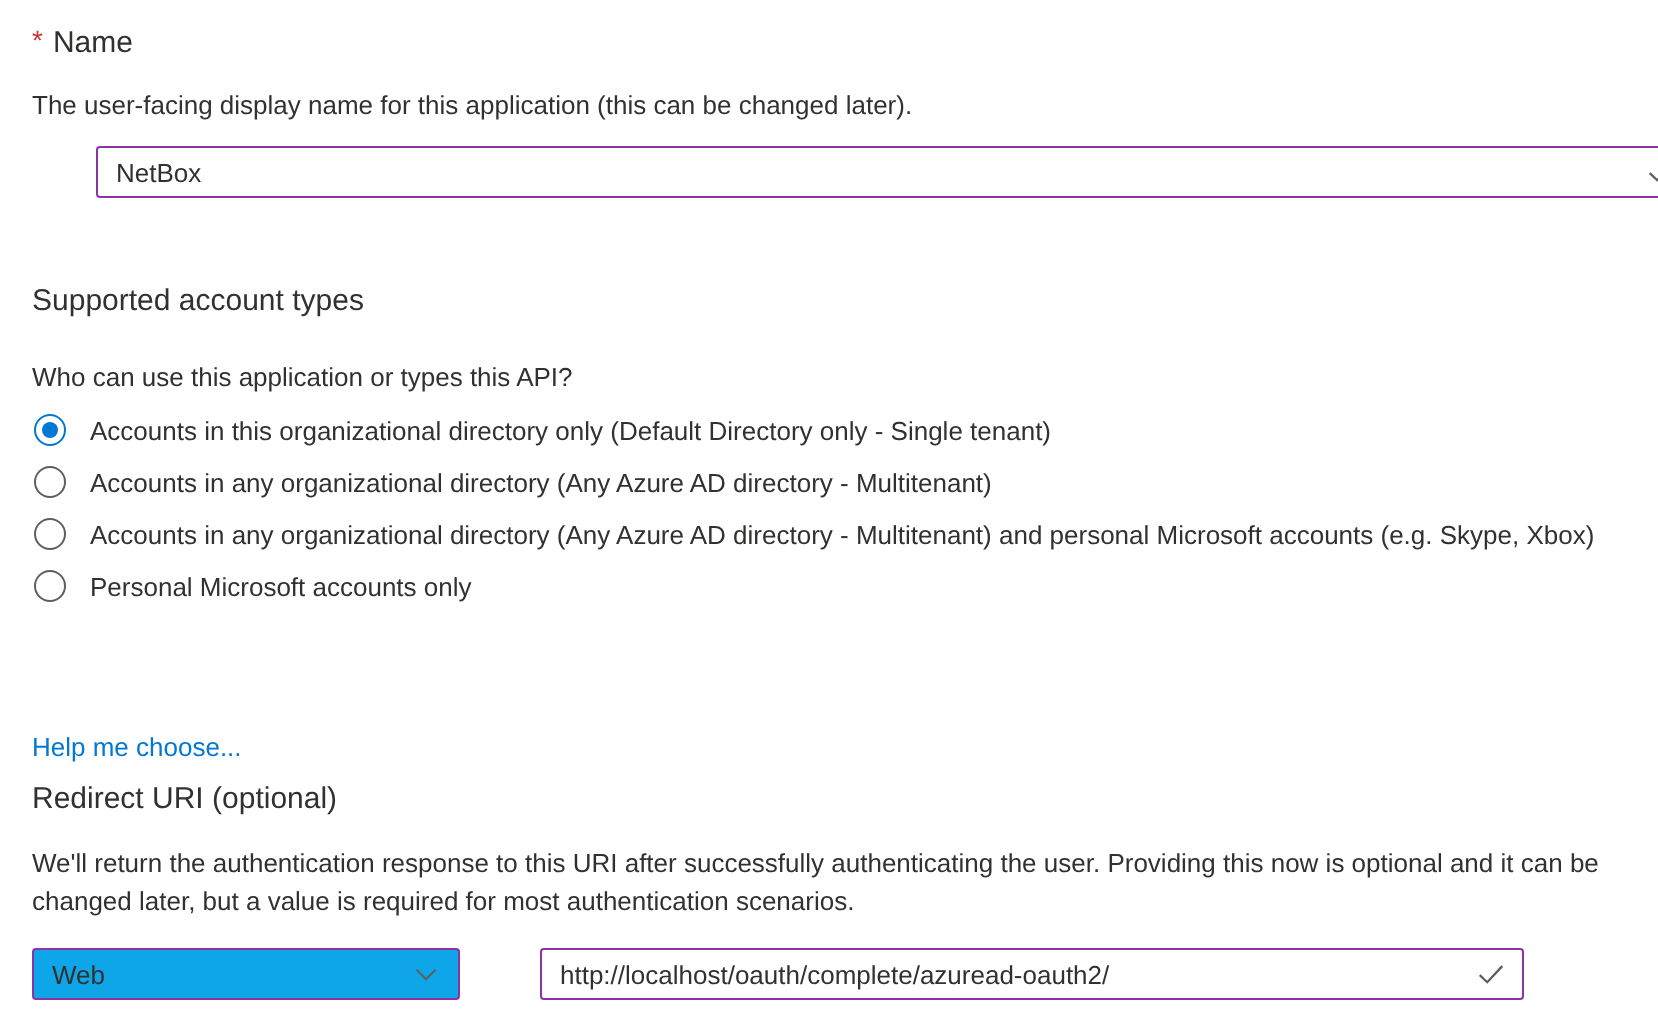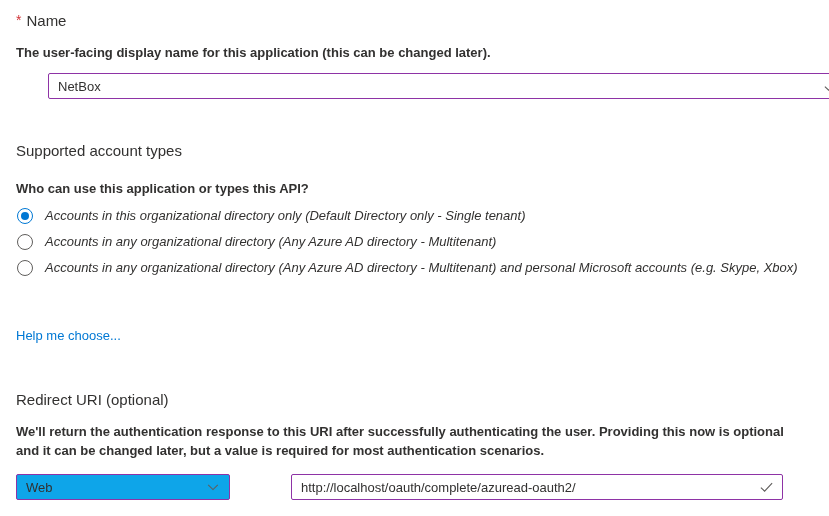--- a/index.html
+++ b/index.html
@@ -26,21 +26,21 @@
     margin-right: 5px;
     font-size: 14px;
     vertical-align: 1px;
   }
 
   
   .desc {
     font-size: 13px;
     line-height: 19px;
     color: #323130;
-    font-weight: 700;
+    font-weight: 400;
   }
 
   
   .input-wrap { position: absolute; padding-left: 32px; }
   .text-input {
     box-sizing: border-box;
     width: 100%;
     height: 26px;
     border: 1px solid #8e33a6;
     border-radius: 2px;
@@ -79,24 +79,23 @@
     font-size: 13px;
     color: #323130;
     cursor: pointer;
   }
 
   
   .radio-row {
     position: absolute;
     left: 17px;
     display: flex;
-    align-items: center;
+    align-items: flex-start;
     height: 18px;
     cursor: pointer;
-    font-style: italic;
   }
   .radio-circle {
     box-sizing: border-box;
     width: 16px;
     height: 16px;
     border: 1px solid #605e5c;
     border-radius: 50%;
     background: #fff;
     position: relative;
     flex: none;
@@ -116,20 +115,21 @@
     color: #323130;
     white-space: nowrap;
   }
 
   .link {
     font-size: 13px;
     line-height: 18px;
     color: #0078d4;
     text-decoration: none;
     cursor: pointer;
+    margin-top: 38px;
   }
 </style>
 </head>
 <body>
 
 <div class="page">
 
   <div class="abs section-heading" style="top: 10px;">
     <span class="required-star">*</span><span>Name</span>
   </div>
@@ -157,37 +157,41 @@
   <div class="radio-row" style="top: 233px;">
     <span class="radio-circle"></span>
     <span class="radio-label">Accounts in any organizational directory (Any Azure AD directory - Multitenant)</span>
   </div>
 
   <div class="radio-row" style="top: 259px;">
     <span class="radio-circle"></span>
     <span class="radio-label">Accounts in any organizational directory (Any Azure AD directory - Multitenant) and personal Microsoft accounts (e.g. Skype, Xbox)</span>
   </div>
 
+  <div class="radio-row" style="top: 285px;">
+    <span class="radio-circle"></span>
+    <span class="radio-label">Personal Microsoft accounts only</span>
+  </div>
 
   <a class="abs link" style="top: 327px;">Help me choose...</a>
 
   <div class="abs desc" style="top: 422px; width: 793px;">We'll return the authentication response to this URI after successfully authenticating the user. Providing this now is optional and it can be changed later, but a value is required for most authentication scenarios.</div>
 
   <div class="abs section-heading" style="top: 390px;">Redirect URI (optional)</div>
 
   <div class="select-box" style="left: 16px; top: 474px; width: 214px;">
     <span>Web</span>
     <span style="display:flex;align-items:center;">
       <svg width="14" height="14" viewBox="0 0 16 16">
           <path d="M2.5 5.5 L8 11 L13.5 5.5" stroke="#605e5c" stroke-width="1.2" fill="none"></path>
         </svg>
     </span>
   </div>
 
-  <div class="input-wrap" style="left: 259px; top: 474px; width: 492px;">
+  <div class="input-wrap" style="left: 238px; top: 474px; width: 492px;">
     <input class="text-input" type="text" value="http://localhost/oauth/complete/azuread-oauth2/" style="">
     <span class="input-affix-icon">
       <svg width="15" height="15" viewBox="0 0 16 16">
           <path d="M2 8.6 L6 12.4 L14 3.8" stroke="#605e5c" stroke-width="1.2" fill="none"></path>
         </svg>
     </span>
   </div>
 
 </div>
 

